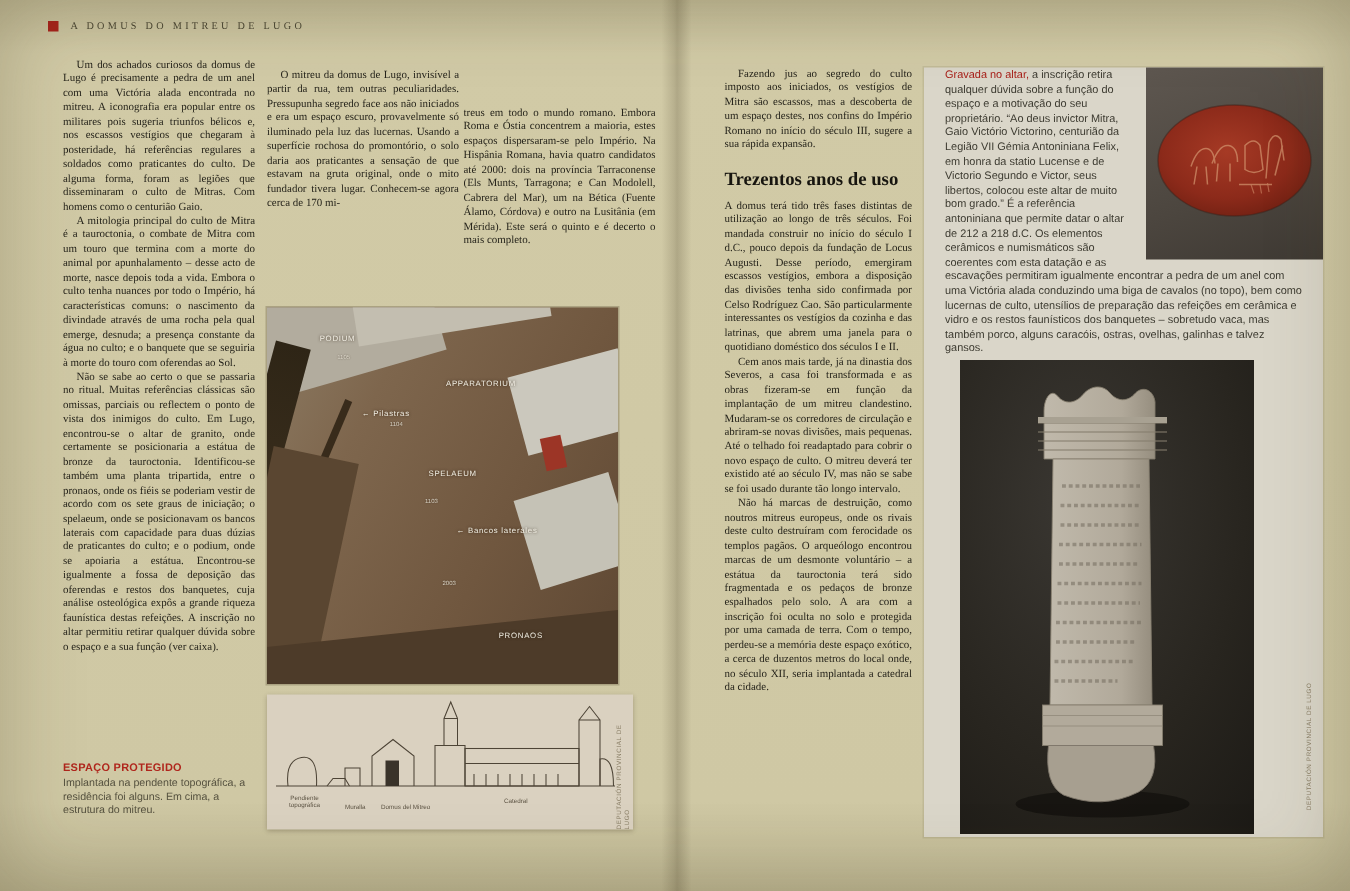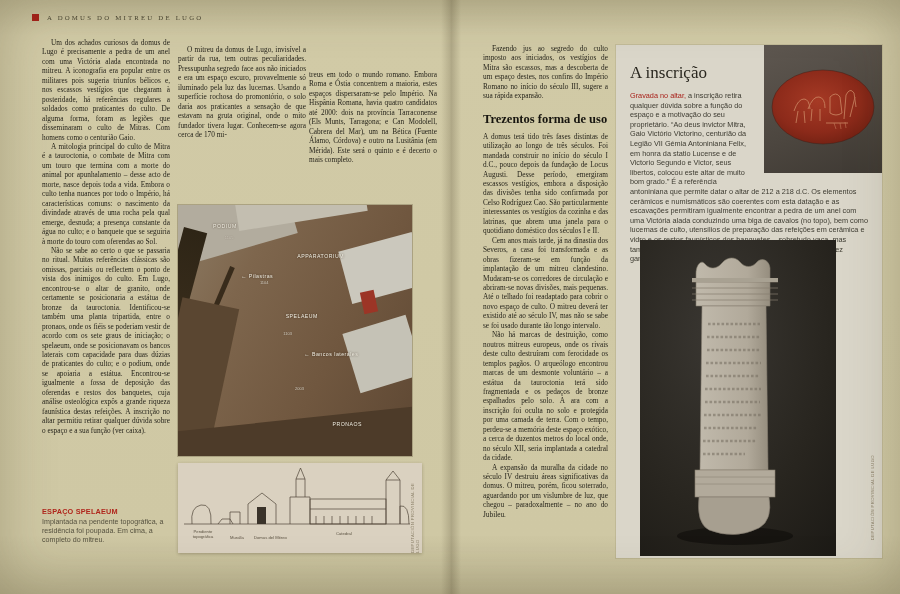--- a/index.html
+++ b/index.html
@@ -151,36 +151,35 @@
         </g>
       </svg>
       <span class="dw-label center" style="left:6px;top:66px;width:38px;">Pendiente topográfica</span>
       <span class="dw-label" style="left:52px;top:72px;">Muralla</span>
       <span class="dw-label" style="left:76px;top:72px;">Domus del Mitreo</span>
       <span class="dw-label" style="left:158px;top:68px;">Catedral</span>
       <span class="credit-v">DEPUTACIÓN PROVINCIAL DE LUGO</span>
     </div>
 
     <div class="caption-block">
-      <p class="caption-title">ESPAÇO SPELAEUM</p>
-      <p class="caption-body">Implantada na pendente topográfica, a residência foi poupada. Em cima, a completo do mitreu.</p>
+      <p class="caption-title">ESPAÇO PROTEGIDO</p>
+      <p class="caption-body">Implantada na pendente topográfica, a residência foi alguns. Em cima, a estrutura do mitreu.</p>
     </div>
 
     <div class="pagenum" id="pagenum-left">46</div>
   </div>
 
   <div>
 
     <div class="col" id="rcol">
       <p class="body-p indent">Fazendo jus ao segredo do culto imposto aos iniciados, os vestígios de Mitra são escassos, mas a descoberta de um espaço destes, nos confins do Império Romano no início do século III, sugere a sua rápida expansão.</p>
-      <h2 class="rheading">Trezentos forma de uso</h2>
+      <h2 class="rheading">Trezentos anos de uso</h2>
       <p class="body-p">A domus terá tido três fases distintas de utilização ao longo de três séculos. Foi mandada construir no início do século I d.C., pouco depois da fundação de Locus Augusti. Desse período, emergiram escassos vestígios, embora a disposição das divisões tenha sido confirmada por Celso Rodríguez Cao. São particularmente interessantes os vestígios da cozinha e das latrinas, que abrem uma janela para o quotidiano doméstico dos séculos I e II.</p>
       <p class="body-p indent">Cem anos mais tarde, já na dinastia dos Severos, a casa foi transformada e as obras fizeram-se em função da implantação de um mitreu clandestino. Mudaram-se os corredores de circulação e abriram-se novas divisões, mais pequenas. Até o telhado foi readaptado para cobrir o novo espaço de culto. O mitreu deverá ter existido até ao século IV, mas não se sabe se foi usado durante tão longo intervalo.</p>
       <p class="body-p indent">Não há marcas de destruição, como noutros mitreus europeus, onde os rivais deste culto destruíram com ferocidade os templos pagãos. O arqueólogo encontrou marcas de um desmonte voluntário – a estátua da tauroctonia terá sido fragmentada e os pedaços de bronze espalhados pelo solo. A ara com a inscrição foi oculta no solo e protegida por uma camada de terra. Com o tempo, perdeu-se a memória deste espaço exótico, a cerca de duzentos metros do local onde, no século XII, seria implantada a catedral da cidade.</p>
-      <p class="body-p indent">A expansão da muralha da cidade no século IV destruiu áreas significativas da domus. O mitreu, porém, ficou soterrado, aguardando por um vislumbre de luz, que chegou – paradoxalmente – no ano do Jubileu.</p>
     </div>
 
     <aside class="box">
 
       <div class="gem">
         <svg width="118" height="128" viewBox="0 0 118 128">
           <defs>
             <radialGradient id="gemg" cx="45%" cy="42%" r="70%">
               <stop offset="0%" stop-color="#a63a25"></stop>
               <stop offset="60%" stop-color="#8c2a1a"></stop>
@@ -196,21 +195,20 @@
             <path d="M82,50 q4,-8 8,-2 l2,14 m-10,-12 l-2,24"></path>
             <path d="M62,78 h22"></path>
             <path d="M86,72 l5,-20"></path>
           </g>
           <g stroke="#c87f5e" stroke-width="0.8" opacity=".7">
             <path d="M70,78 l2,6 m4,-6 l1,6 m4,-7 l1,6"></path>
           </g>
         </svg>
       </div>
 
-      <h2 class="box-title">A inscrição</h2>
 
       <p class="box-body"><span class="lead">Gravada no altar,</span><span> a inscrição retira qualquer dúvida sobre a função do espaço e a motivação do seu proprietário. “Ao deus invictor Mitra, Gaio Victório Victorino, centurião da Legião VII Gémia Antoniniana Felix, em honra da statio Lucense e de Victorio Segundo e Victor, seus libertos, colocou este altar de muito bom grado.” É a referência antoniniana que permite datar o altar de 212 a 218 d.C. Os elementos cerâmicos e numismáticos são coerentes com esta datação e as escavações permitiram igualmente encontrar a pedra de um anel com uma Victória alada conduzindo uma biga de cavalos (no topo), bem como lucernas de culto, utensílios de preparação das refeições em cerâmica e vidro e os restos faunísticos dos banquetes – sobretudo vaca, mas também porco, alguns caracóis, ostras, ovelhas, galinhas e talvez gansos.</span></p>
 
       <div class="altar">
         <svg width="196" height="316" viewBox="0 0 196 316">
           <defs>
             <radialGradient id="altbg" cx="40%" cy="30%" r="95%">
               <stop offset="0%" stop-color="#3a3732"></stop>
               <stop offset="60%" stop-color="#28251f"></stop>
               <stop offset="100%" stop-color="#1b1915"></stop>

